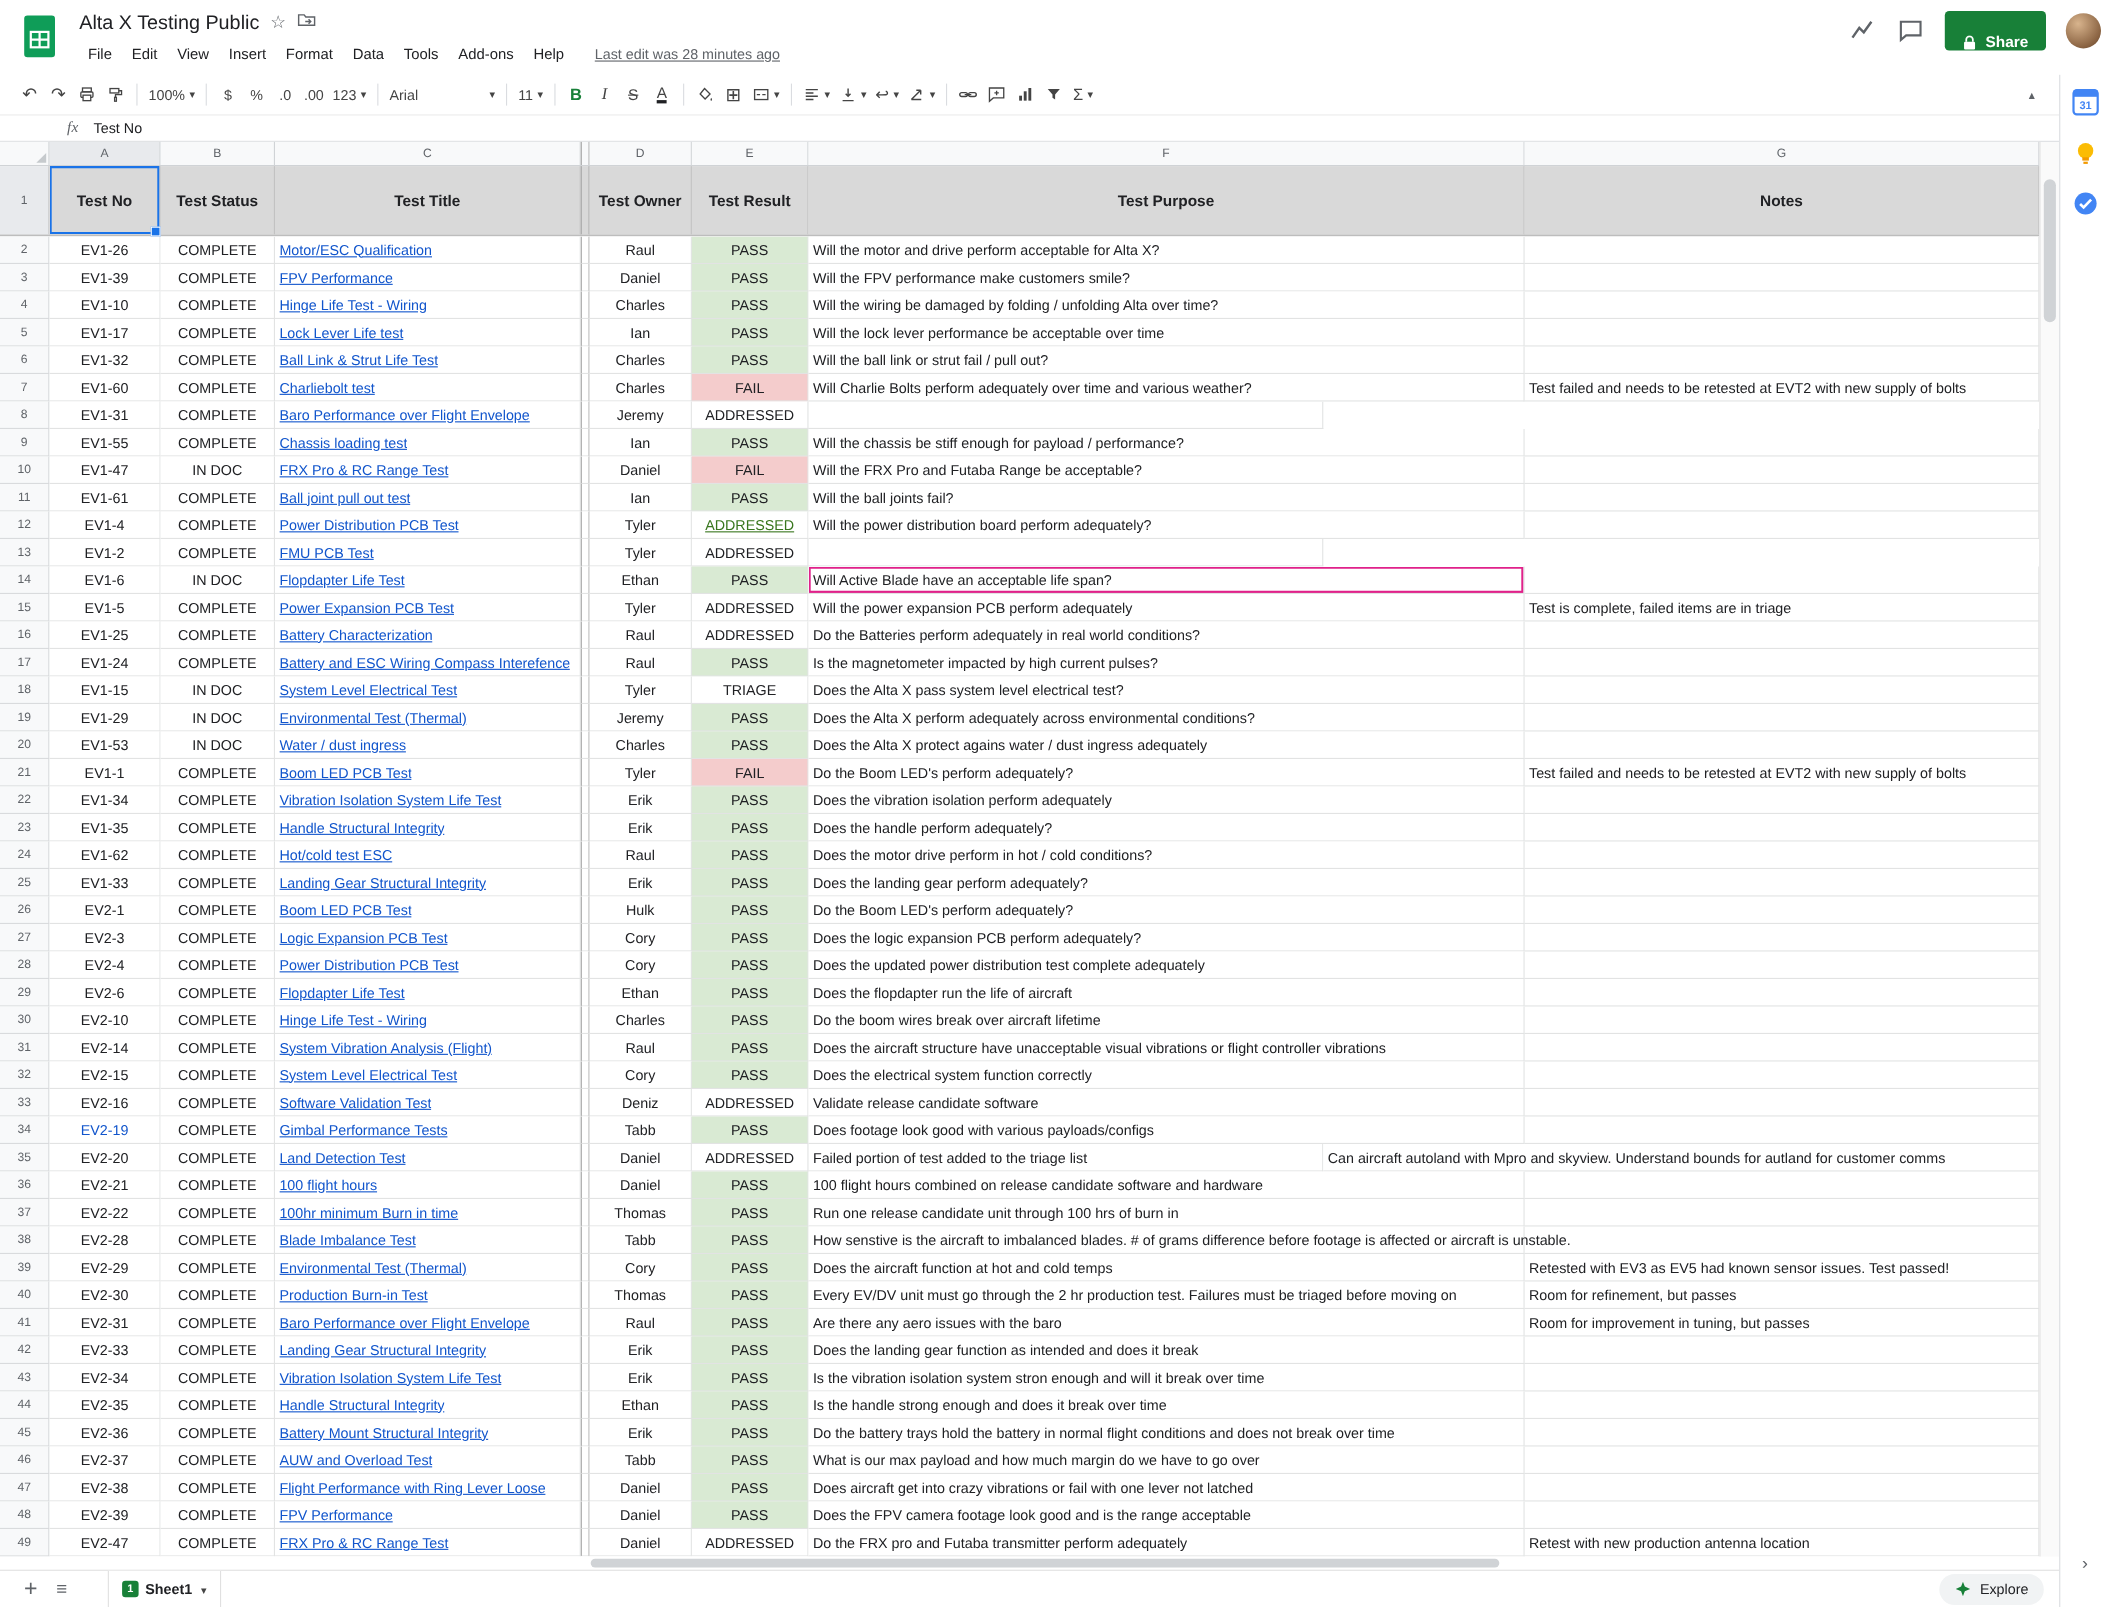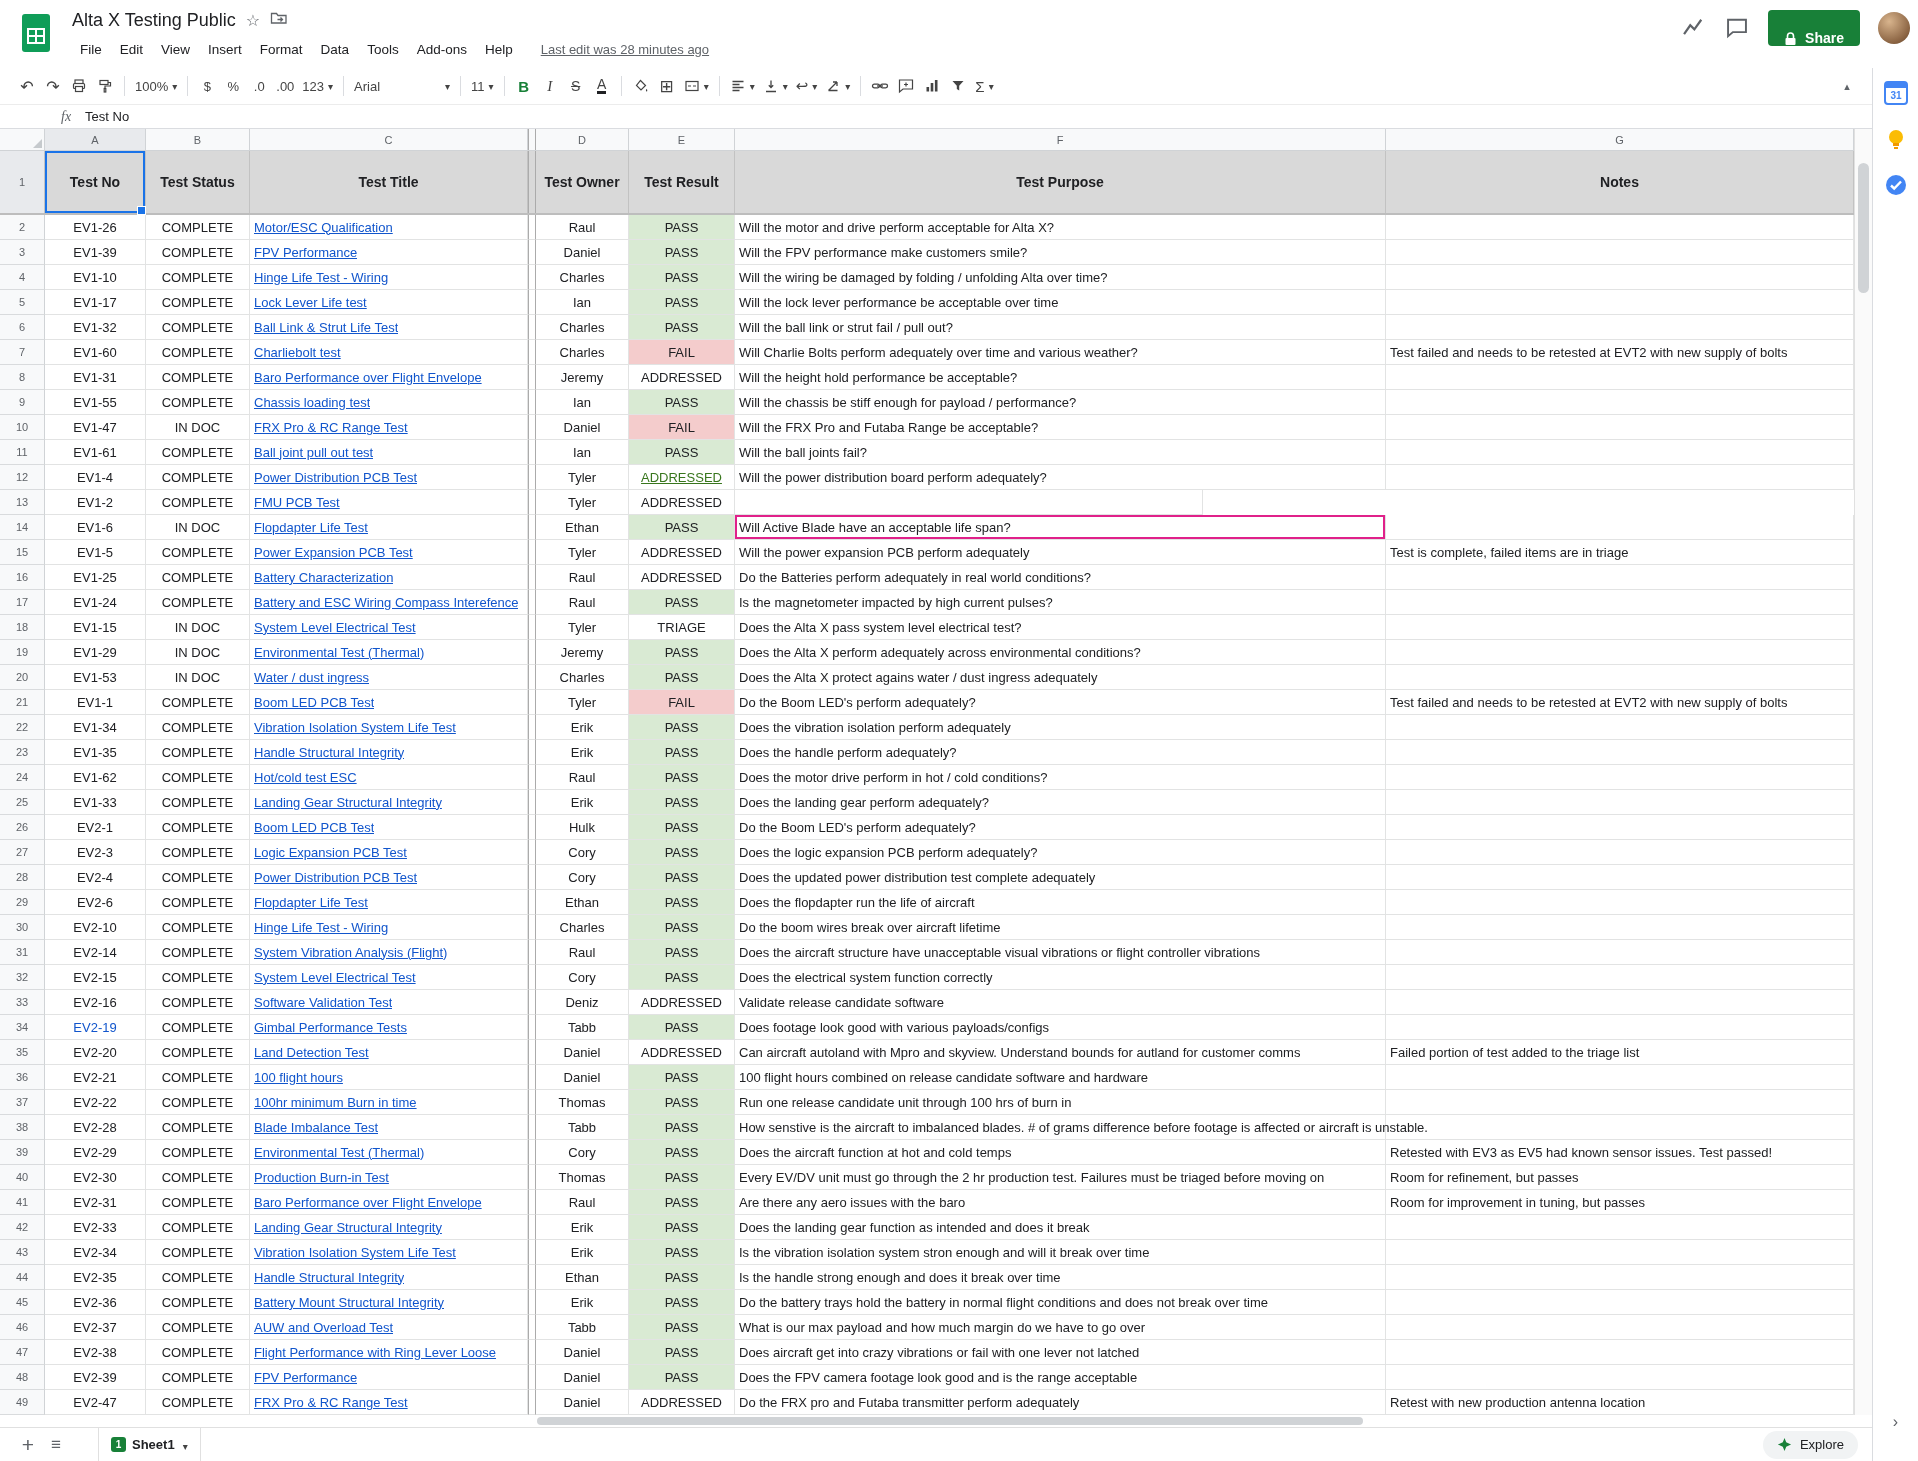--- a/index.html
+++ b/index.html
@@ -422,21 +422,20 @@
       <div class="srow">
         <div class="cell rnum wN">8</div>
         <div class="cell wA center">EV1-31</div>
         <div class="cell wB center">COMPLETE</div>
         <div class="cell wC cC">
           <span class="link">Baro Performance over Flight Envelope</span>
         </div>
         <div class="gap wGap"></div>
         <div class="cell wD center">Jeremy</div>
         <div class="cell wE center res-plain">ADDRESSED</div>
-        <div class="cell wF cF">Will the height hold performance be acceptable?</div>
         <div class="cell wG cG"></div>
       </div>
       <div class="srow">
         <div class="cell rnum wN">9</div>
         <div class="cell wA center">EV1-55</div>
         <div class="cell wB center">COMPLETE</div>
         <div class="cell wC cC">
           <span class="link">Chassis loading test</span>
         </div>
         <div class="gap wGap"></div>
@@ -772,22 +771,22 @@
       <div class="srow">
         <div class="cell rnum wN">35</div>
         <div class="cell wA center">EV2-20</div>
         <div class="cell wB center">COMPLETE</div>
         <div class="cell wC cC">
           <span class="link">Land Detection Test</span>
         </div>
         <div class="gap wGap"></div>
         <div class="cell wD center">Daniel</div>
         <div class="cell wE center res-plain">ADDRESSED</div>
+        <div class="cell wG cG">Failed portion of test added to the triage list</div>
         <div class="cell wF cF clip">Can aircraft autoland with Mpro and skyview. Understand bounds for autland for customer comms</div>
-        <div class="cell wG cG">Failed portion of test added to the triage list</div>
       </div>
       <div class="srow">
         <div class="cell rnum wN">36</div>
         <div class="cell wA center">EV2-21</div>
         <div class="cell wB center">COMPLETE</div>
         <div class="cell wC cC">
           <span class="link">100 flight hours</span>
         </div>
         <div class="gap wGap"></div>
         <div class="cell wD center">Daniel</div>

